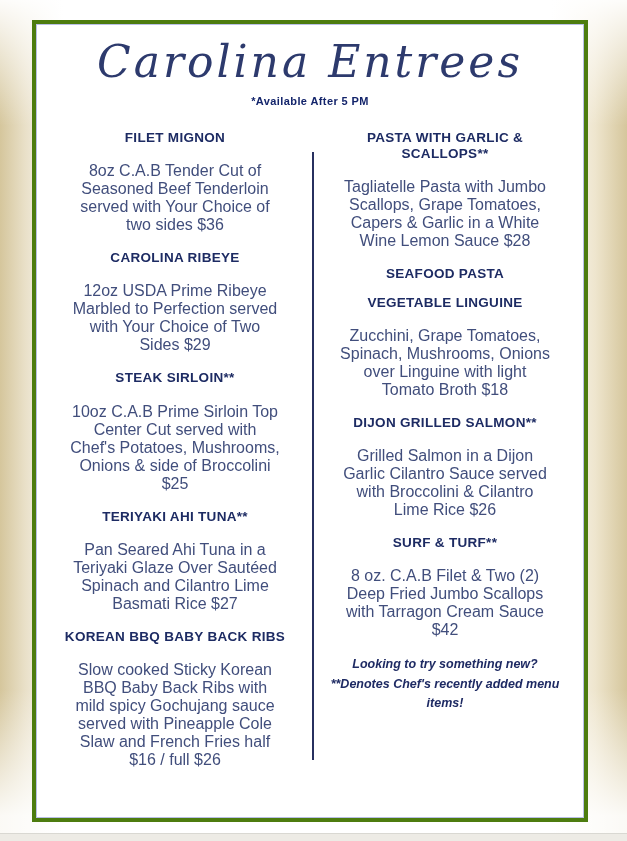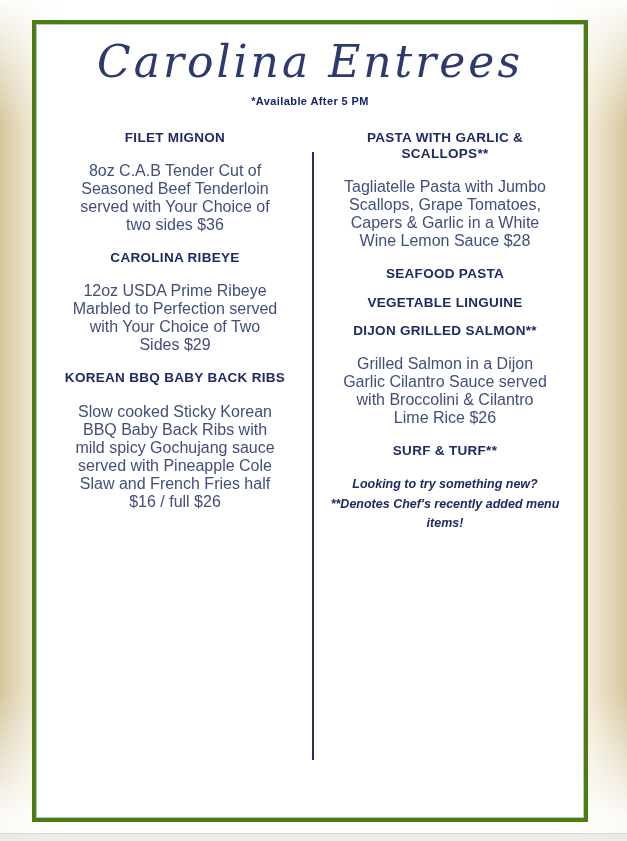--- a/index.html
+++ b/index.html
@@ -72,42 +72,52 @@
     <div class="col">
       <section class="item">
         <h2>FILET MIGNON</h2>
         <p>8oz C.A.B Tender Cut of Seasoned Beef Tenderloin served with Your Choice of two sides $36</p>
       </section>
       <section class="item">
         <h2>CAROLINA RIBEYE</h2>
         <p>12oz USDA Prime Ribeye Marbled to Perfection served with Your Choice of Two Sides $29</p>
       </section>
       <section class="item">
+        <h2>STEAK SIRLOIN**</h2>
+        <p>10oz C.A.B Prime Sirloin Top Center Cut served with Chef's Potatoes, Mushrooms, Onions &amp; side of Broccolini $25</p>
+      </section>
+      <section class="item">
+        <h2>TERIYAKI AHI TUNA**</h2>
+        <p>Pan Seared Ahi Tuna in a Teriyaki Glaze Over Sautéed Spinach and Cilantro Lime Basmati Rice $27</p>
+      </section>
+      <section class="item">
         <h2>KOREAN BBQ BABY BACK RIBS</h2>
         <p>Slow cooked Sticky Korean BBQ Baby Back Ribs with mild spicy Gochujang sauce served with Pineapple Cole Slaw and French Fries half $16 / full $26</p>
       </section>
     </div>
 
     <div class="col">
       <section class="item">
         <h2>PASTA WITH GARLIC &amp; SCALLOPS**</h2>
         <p>Tagliatelle Pasta with Jumbo Scallops, Grape Tomatoes, Capers &amp; Garlic in a White Wine Lemon Sauce $28</p>
       </section>
       <section class="item">
         <h2>SEAFOOD PASTA</h2>
       </section>
       <section class="item">
         <h2>VEGETABLE LINGUINE</h2>
+        <p>Zucchini, Grape Tomatoes, Spinach, Mushrooms, Onions over Linguine with light Tomato Broth $18</p>
       </section>
       <section class="item">
         <h2>DIJON GRILLED SALMON**</h2>
         <p>Grilled Salmon in a Dijon Garlic Cilantro Sauce served with Broccolini &amp; Cilantro Lime Rice $26</p>
       </section>
       <section class="item">
         <h2>SURF &amp; TURF**</h2>
+        <p>8 oz. C.A.B Filet &amp; Two (2) Deep Fried Jumbo Scallops with Tarragon Cream Sauce $42</p>
       </section>
       <div class="note">
         <div>Looking to try something new?</div>
         <div>**Denotes Chef's recently added menu items!</div>
       </div>
     </div>
 
   </div>
 
   <div class="divider"></div>

